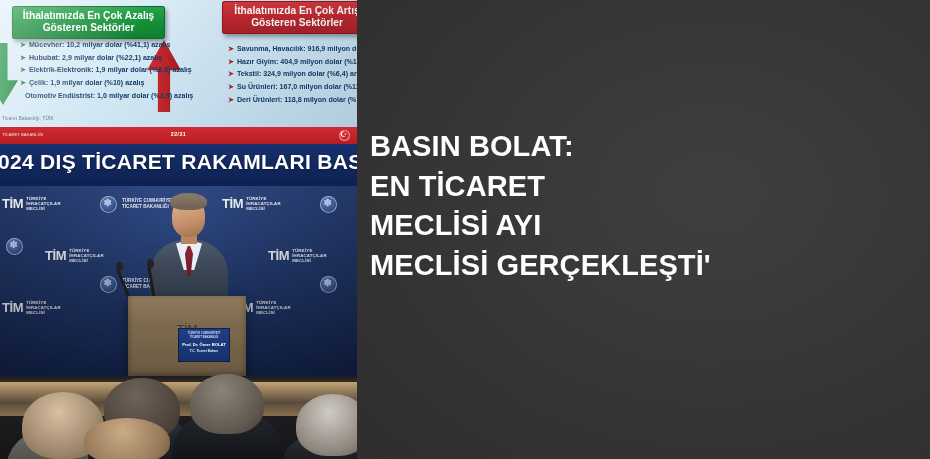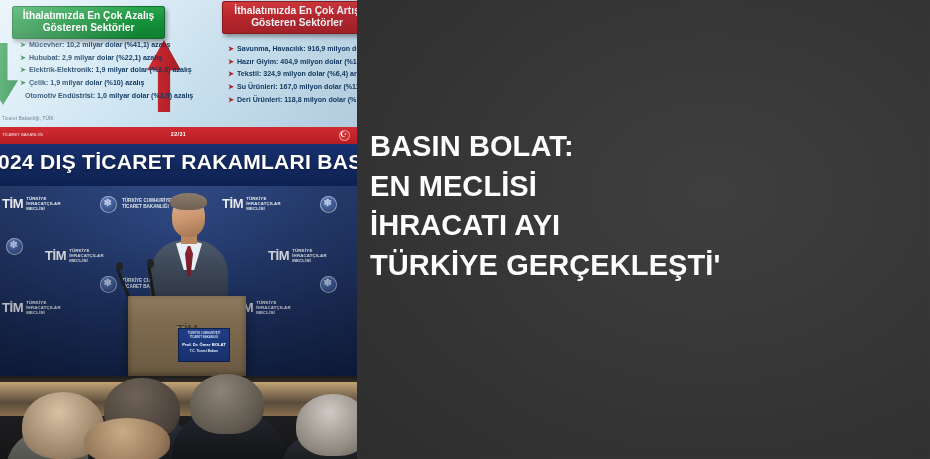--- a/index.html
+++ b/index.html
@@ -403,19 +403,19 @@
     <div class="head h3"></div>
     <div class="head h5b"></div>
     <div class="head h5"></div>
 
     <div class="photo-grain"></div>
   </div>
 
   <div class="panel">
     <div class="headline">
       <span class="ln">BASIN BOLAT:</span>
-      <span class="ln">EN MECLİSİ</span>
-      <span class="ln">İHRACATI AYI</span>
-      <span class="ln">TÜRKİYE GERÇEKLEŞTİ'</span>
+      <span class="ln">EN TİCARET</span>
+      <span class="ln">MECLİSİ AYI</span>
+      <span class="ln">MECLİSİ GERÇEKLEŞTİ'</span>
     </div>
   </div>
 
 </div>
 
 </body></html>

